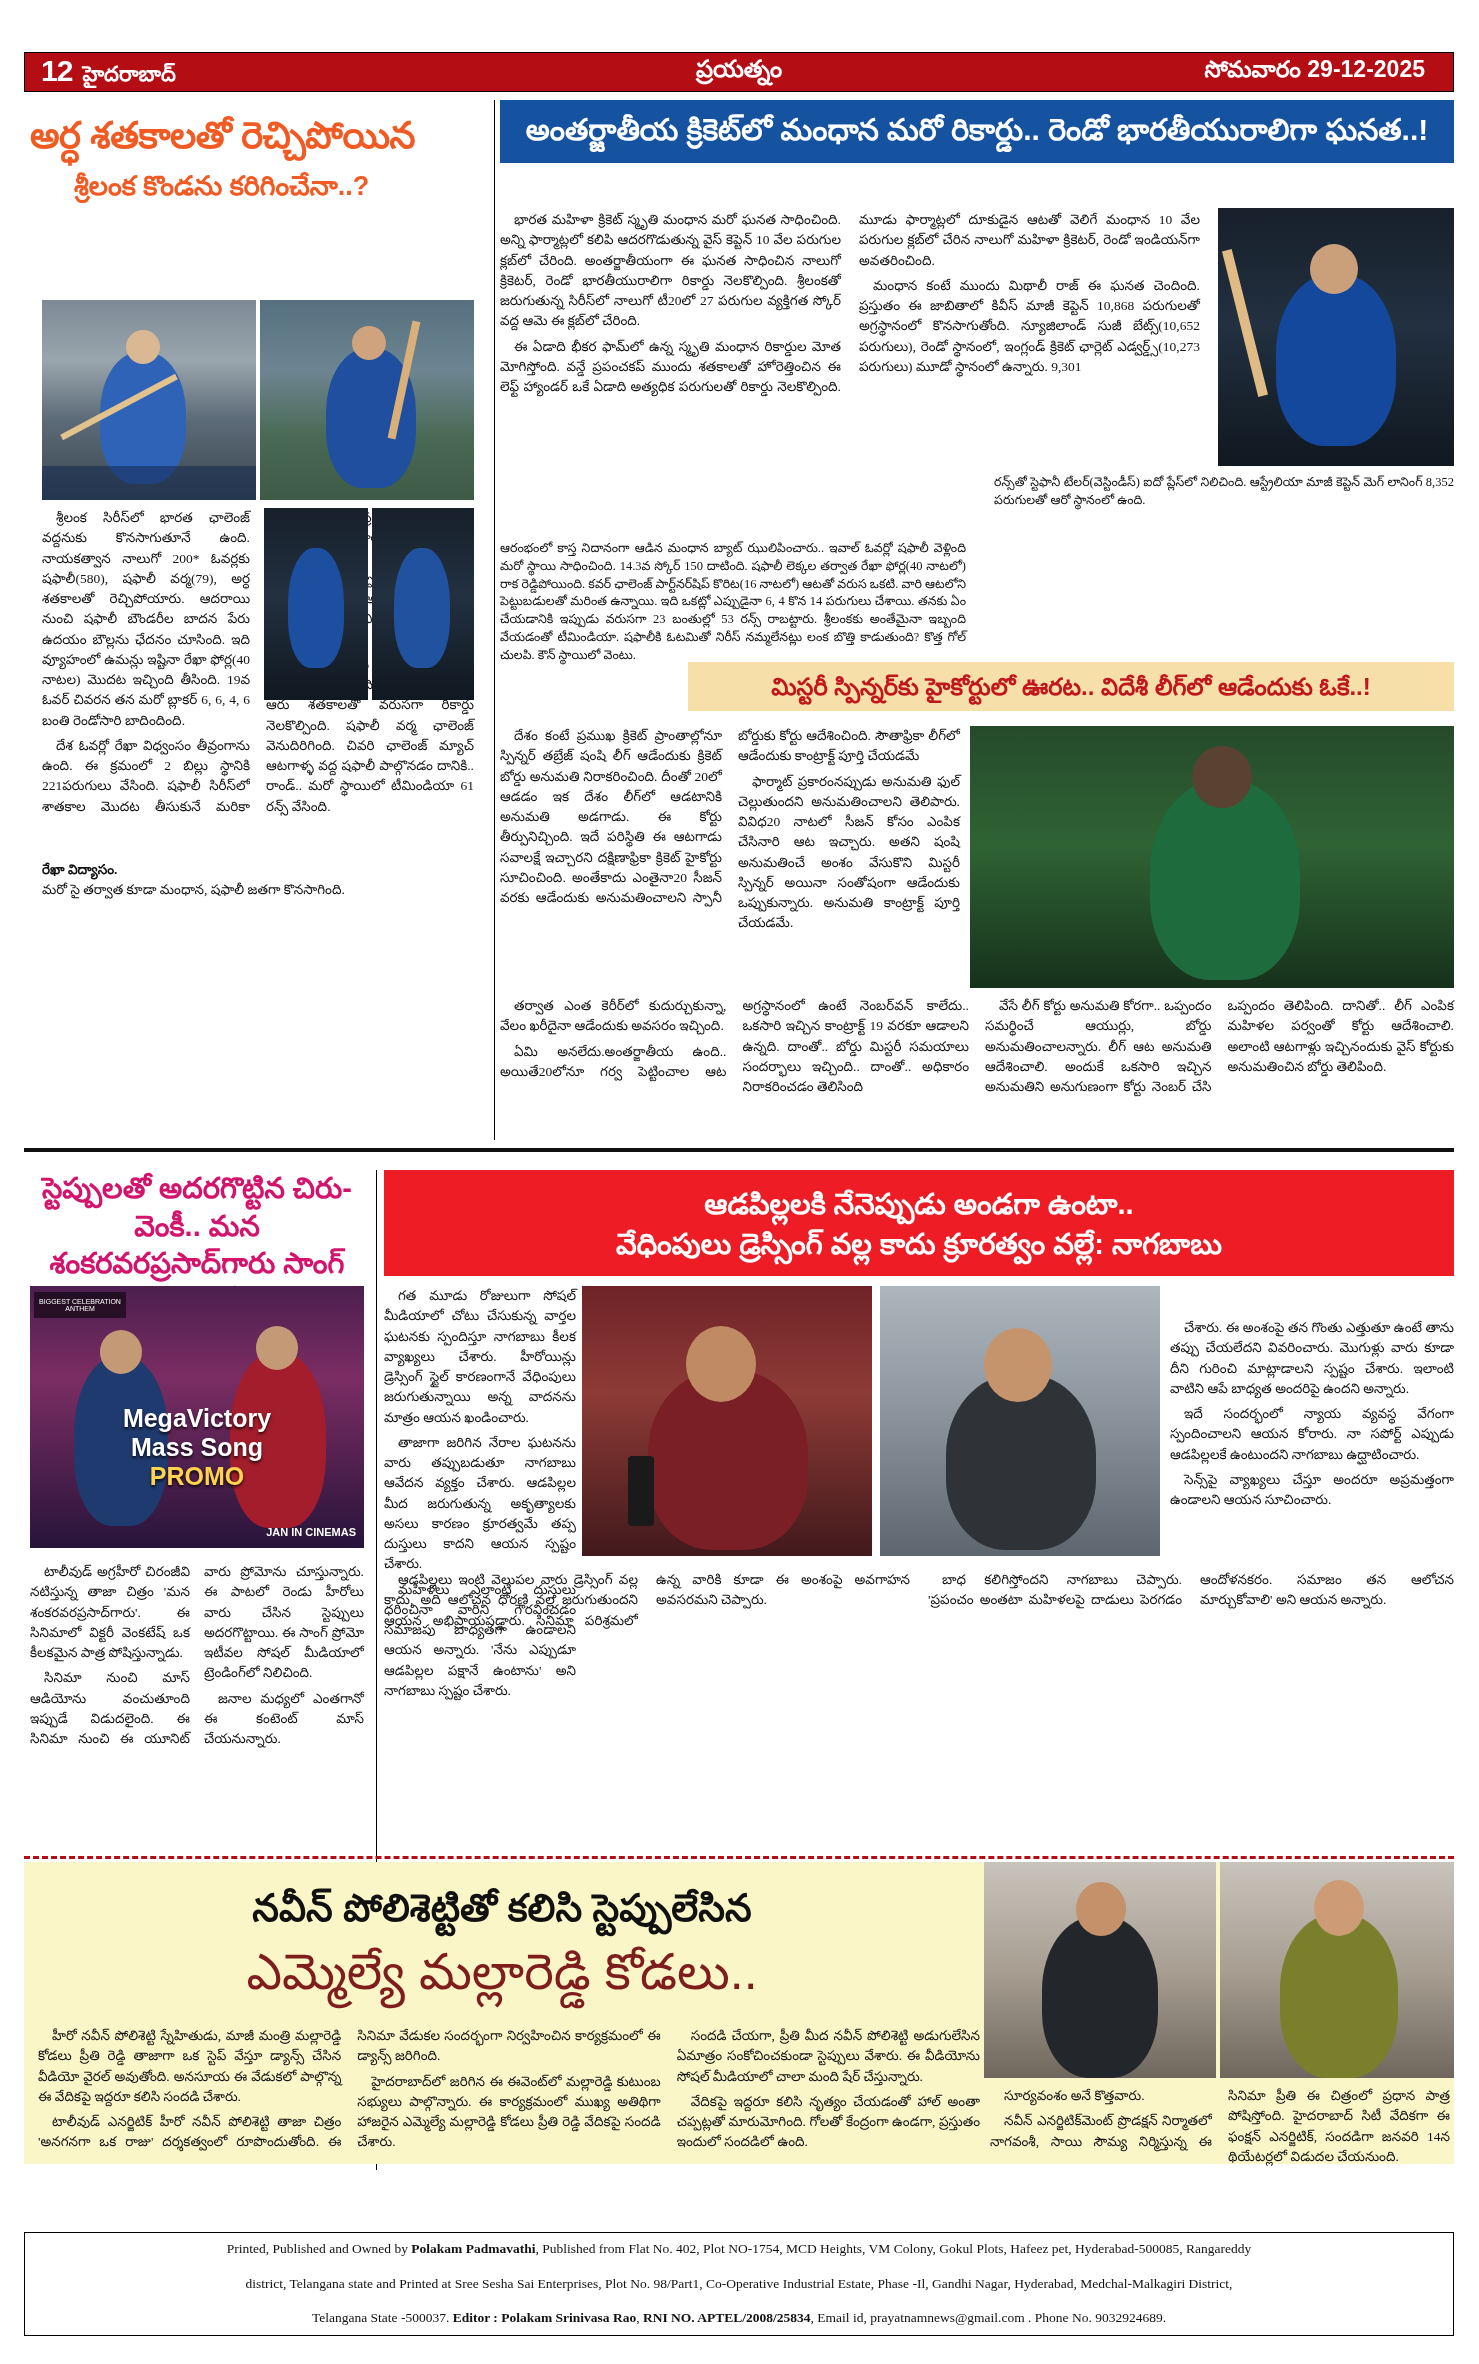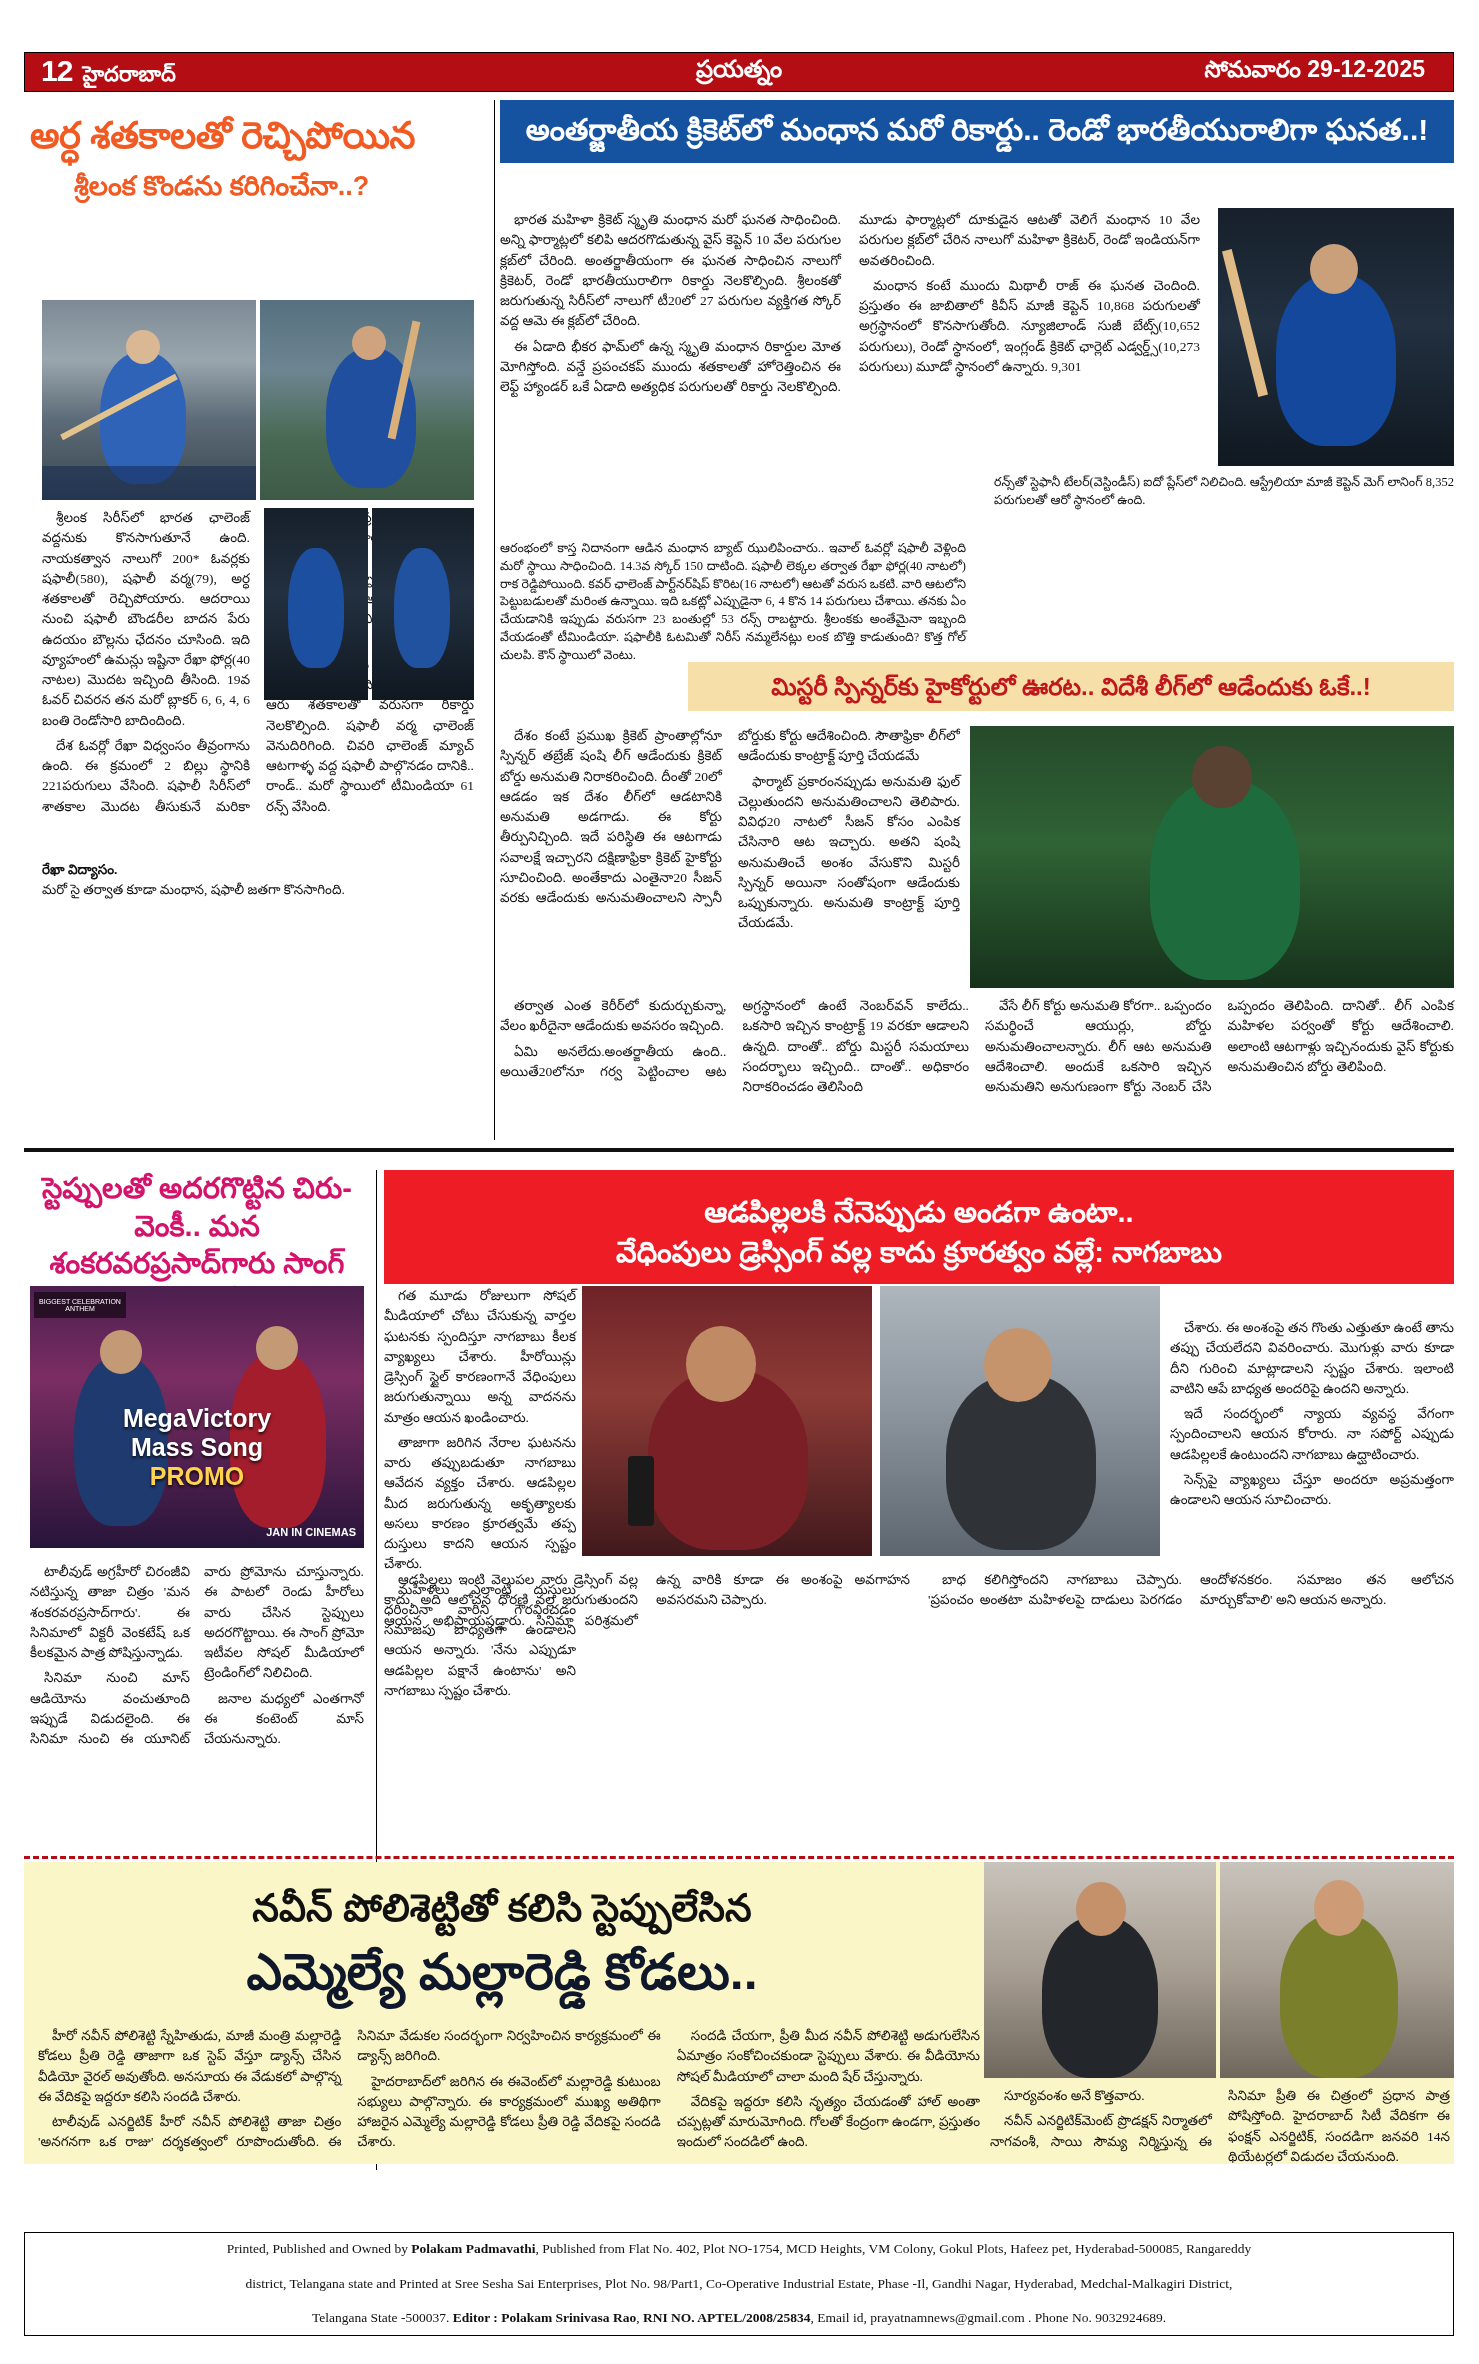--- a/index.html
+++ b/index.html
@@ -81,28 +81,28 @@
   .hr-dash  { position:absolute; left:24px; width:1430px; height:0;
               border-top:3px dashed #b50d14; }
 
   
   .sec2 { position:absolute; left:24px; top:1170px; width:1430px; height:1000px; }
   .hl-magenta {
     color:#d4136c; font-size:29px; font-weight:bold; line-height:1.3; text-align:center;
   }
   .banner-red {
     background:#ee1c25; color:#fff; text-align:center; font-weight:bold;
-    font-size:29px; line-height:1.38; padding:22px 14px 12px;
+    font-size:29px; line-height:1.38; padding:14px 14px 12px;
   }
   .yellowbox {
     position:absolute; left:24px; top:1862px; width:1430px; height:302px;
     background:#fbf6c8;
   }
   .hl-black1 { color:#111; font-size:38px; font-weight:bold; text-align:center; line-height:1.2; }
-  .hl-black2 { color:#0f172a; font-size:50px; font-weight:bold; text-align:center; line-height:1.15; }
+  .hl-black2 { color:#7f1d1d; font-size:50px; font-weight:normal; text-align:center; line-height:1.15; }
 
   
   .footer {
     position:absolute; left:24px; top:2232px; width:1430px; height:104px;
     border:1px solid #000; background:#fff;
     display:flex; flex-direction:column; justify-content:space-between; align-items:center;
     font-family:"Liberation Serif", serif; font-size:13.5px; line-height:1.85; color:#111;
     text-align:center; padding:4px 14px;
   }
   .footer b { font-weight:bold; }

